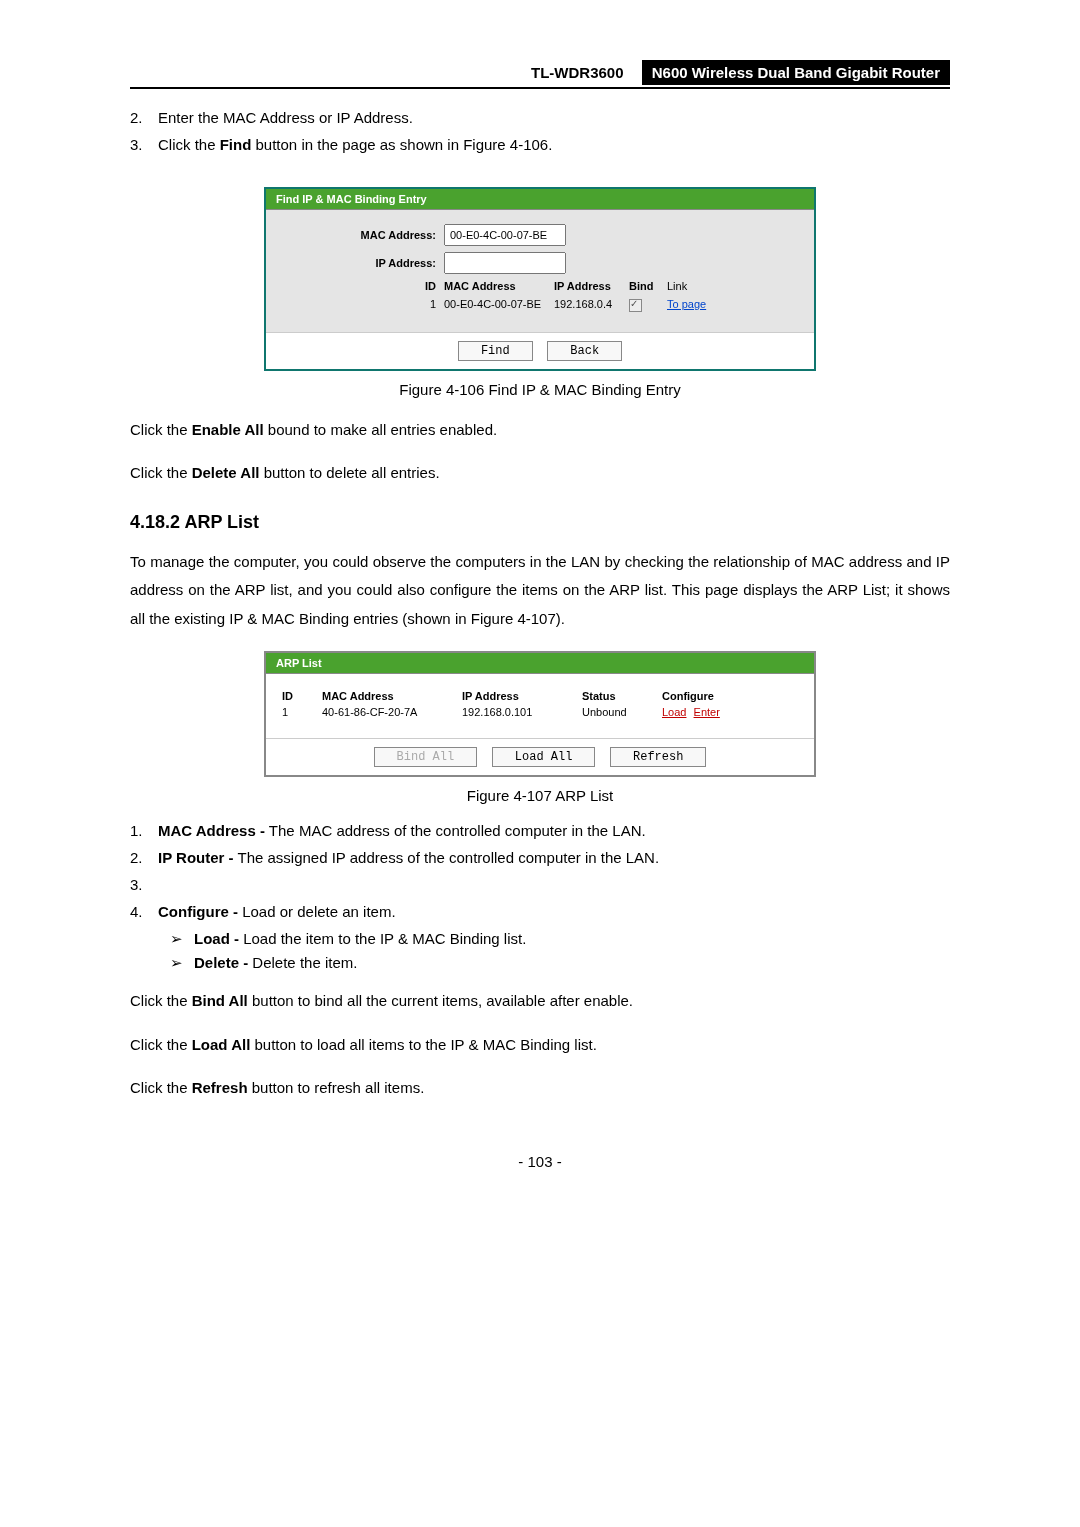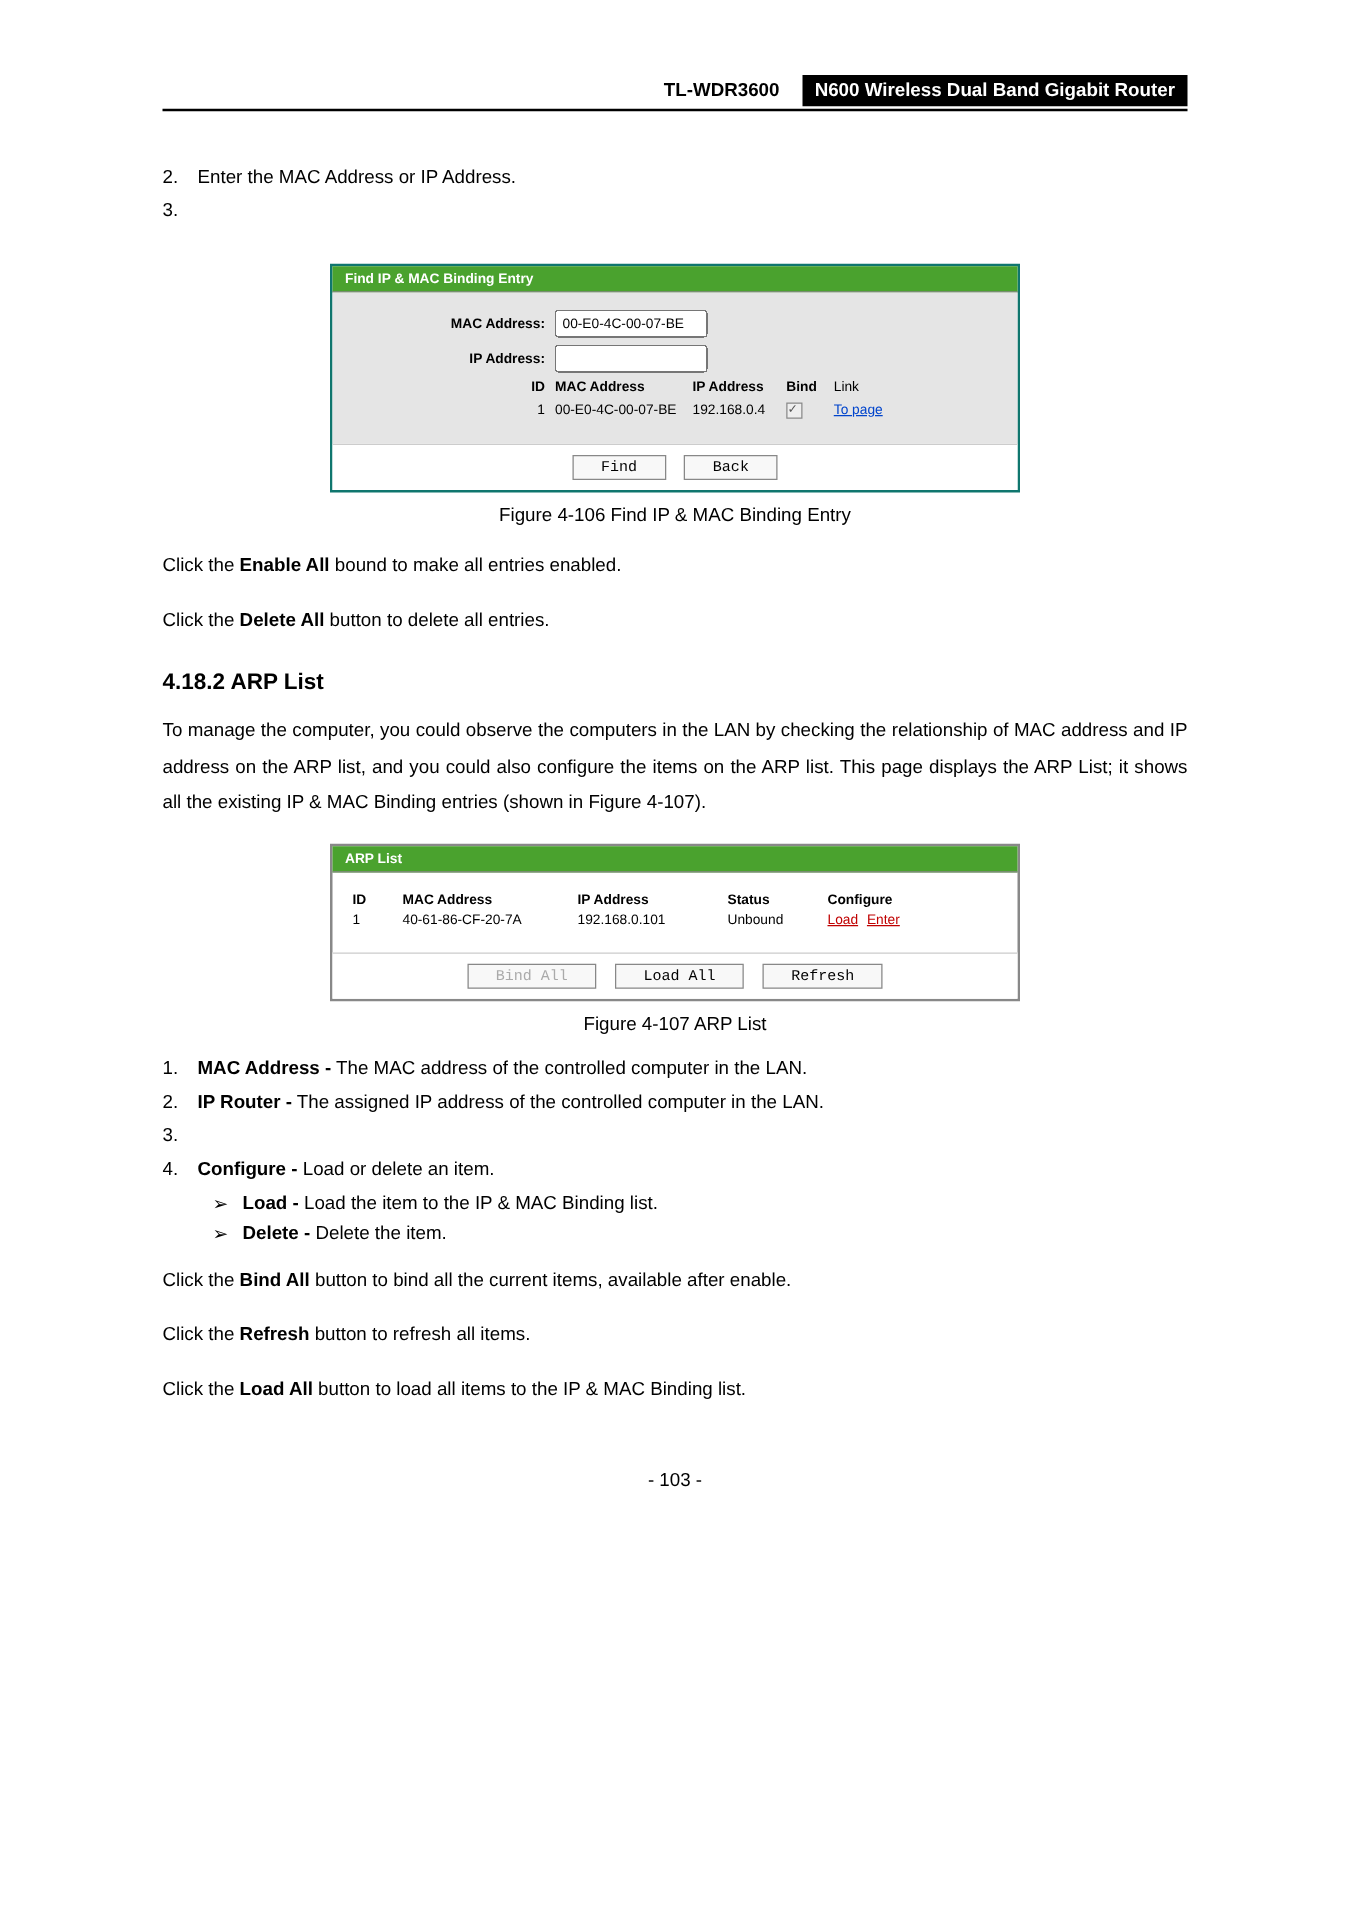--- a/index.html
+++ b/index.html
@@ -12,21 +12,21 @@
   .page {
     width: 820px;
     margin: 0 auto;
     padding: 60px 20px 40px 20px;
     font-size: 15px;
   }
   .header-bar {
     border-bottom: 2px solid #000;
     padding-bottom: 2px;
     text-align: right;
-    margin-bottom: 44px;
+    margin-bottom: 20px;
   }
   .model {
     display: inline-block;
     font-weight: bold;
     padding: 2px 8px;
   }
   .product {
     display: inline-block;
     background: #000;
     color: #fff;
@@ -111,20 +111,23 @@
     <span class="model">TL-WDR3600</span>
     <span class="product">N600 Wireless Dual Band Gigabit Router</span>
   </div>
 
   <div class="num-item">
     <div class="n">2.</div>
     <div>Enter the MAC Address or IP Address.</div>
   </div>
   <div class="num-item">
     <div class="n">3.</div>
+    <div>
+      <span>Click the </span><b>Find</b><span> button in the page as shown in Figure 4-106.</span>
+    </div>
   </div>
 
   <div class="fig">
     <div class="fig-title">Find IP &amp; MAC Binding Entry</div>
     <div class="fig-body">
       <div class="form-row">
         <div class="lbl">MAC Address:</div>
         <input type="text" value="00-E0-4C-00-07-BE" style="">
       </div>
       <div class="form-row">
@@ -220,17 +223,17 @@
   <div class="sub-bullet">
       <div class="arrow">➢</div>
       <div><b>Load -</b><span> Load the item to the IP &amp; MAC Binding list.</span></div>
     </div>
   <div class="sub-bullet">
       <div class="arrow">➢</div>
       <div><b>Delete -</b><span> Delete the item.</span></div>
     </div>
 
   <p class="body-text"><span>Click the </span><b>Bind All</b><span> button to bind all the current items, available after enable.</span></p>
+  <p class="body-text"><span>Click the </span><b>Load All</b><span> button to load all items to the IP &amp; MAC Binding list.</span></p>
   <p class="body-text"><span>Click the </span><b>Refresh</b><span> button to refresh all items.</span></p>
-  <p class="body-text"><span>Click the </span><b>Load All</b><span> button to load all items to the IP &amp; MAC Binding list.</span></p>
 
   <div class="footer">- 103 -</div>
 </div>
 
 </body></html>

